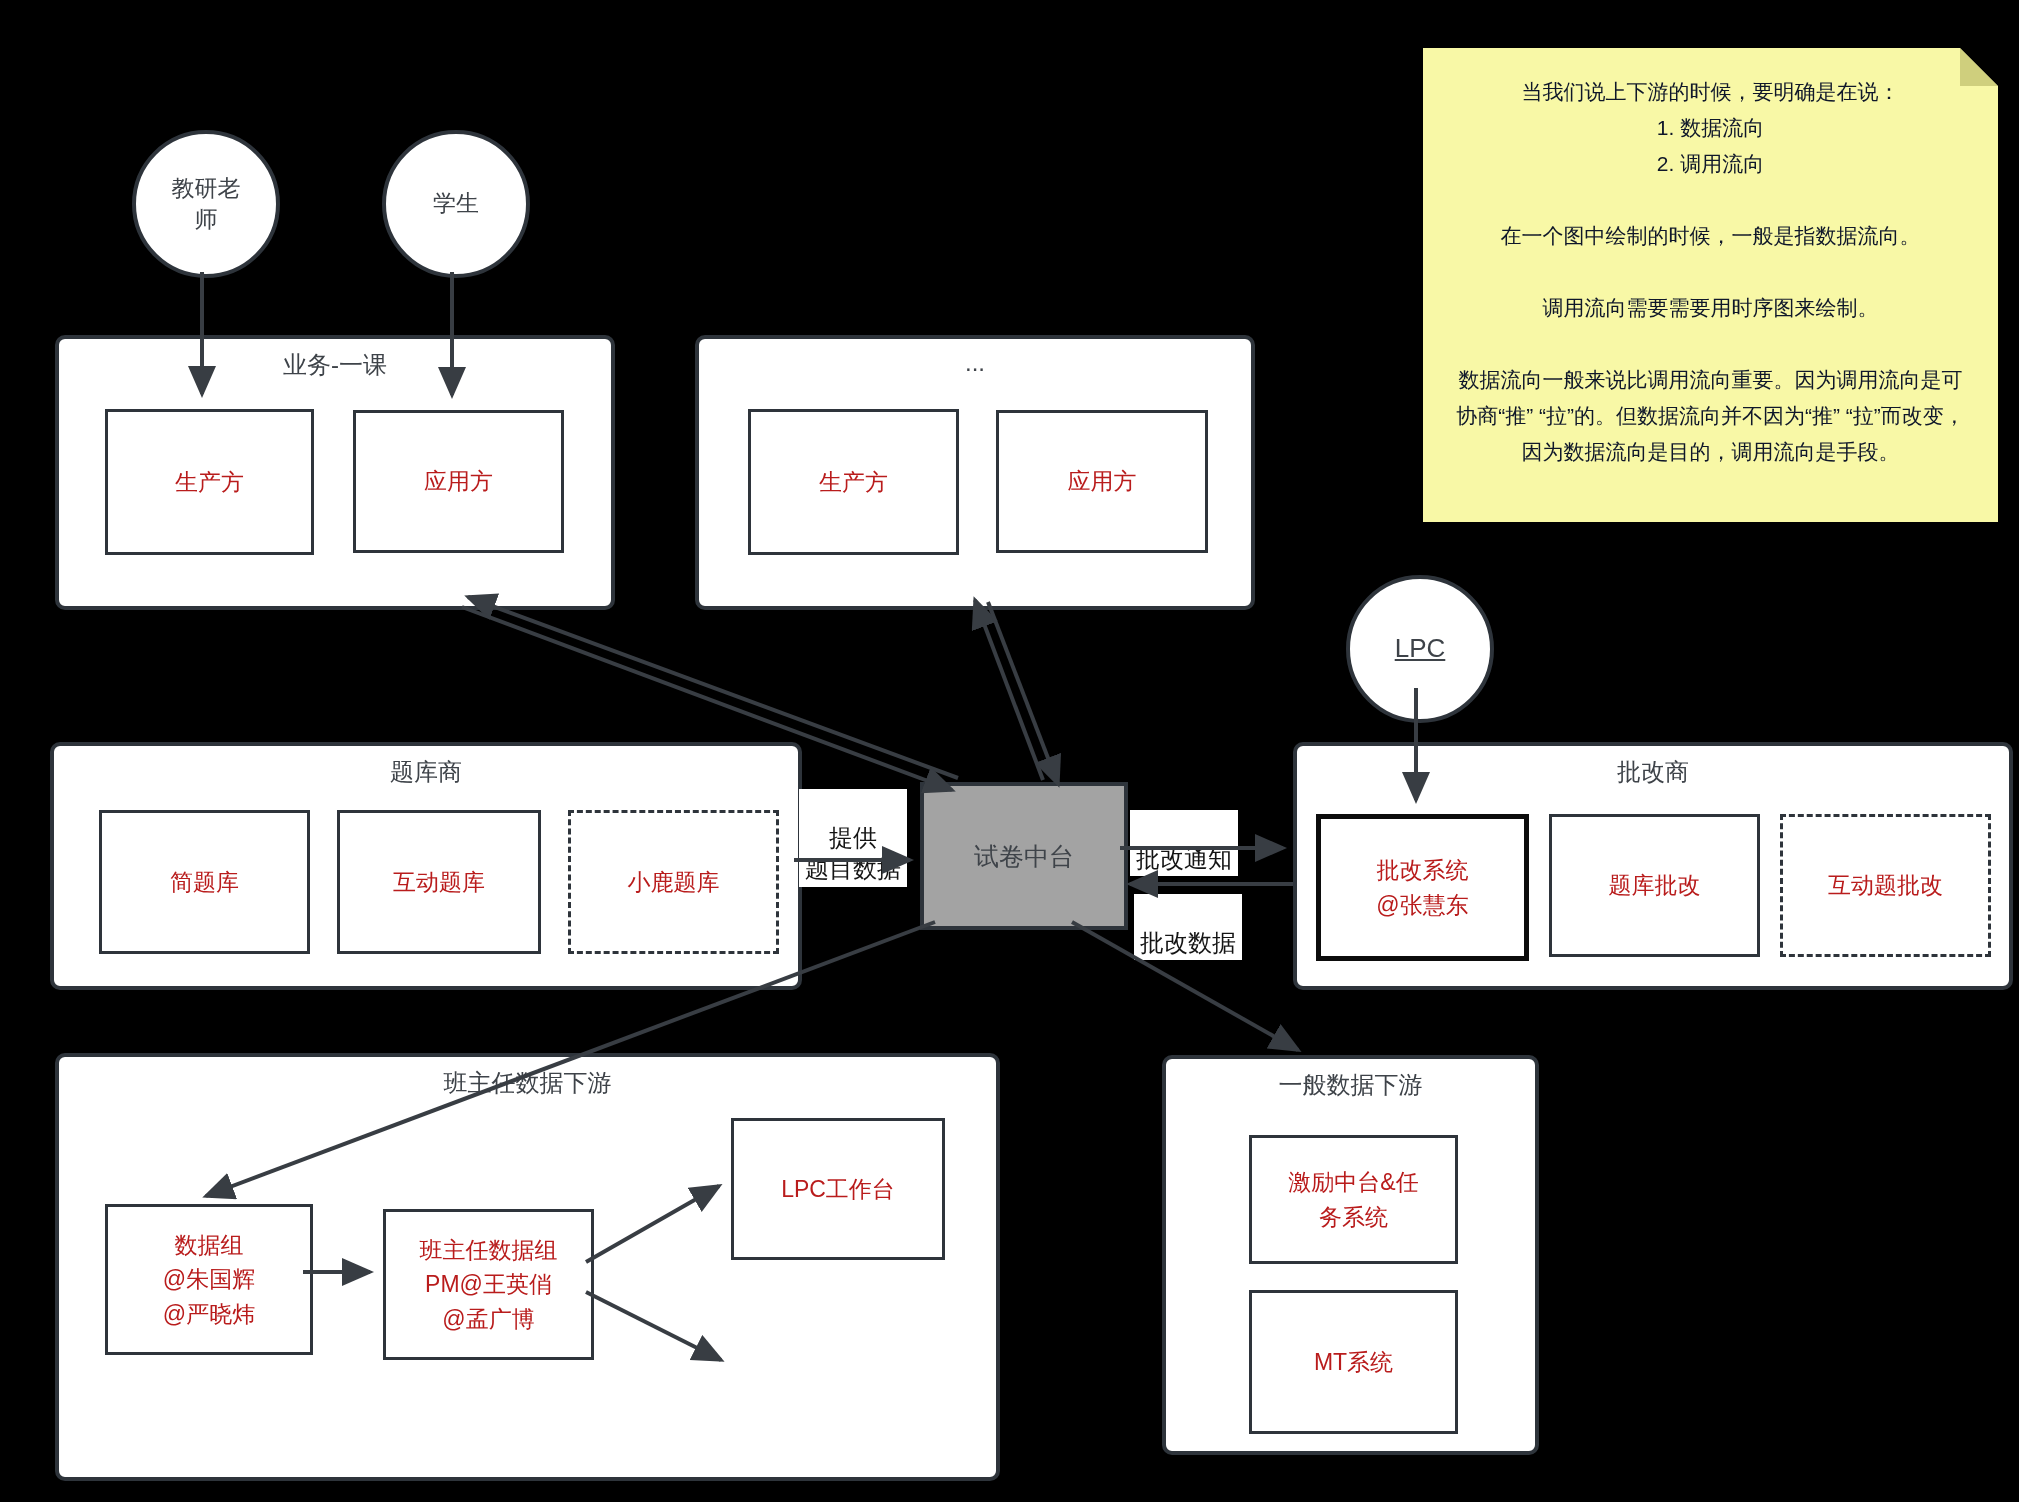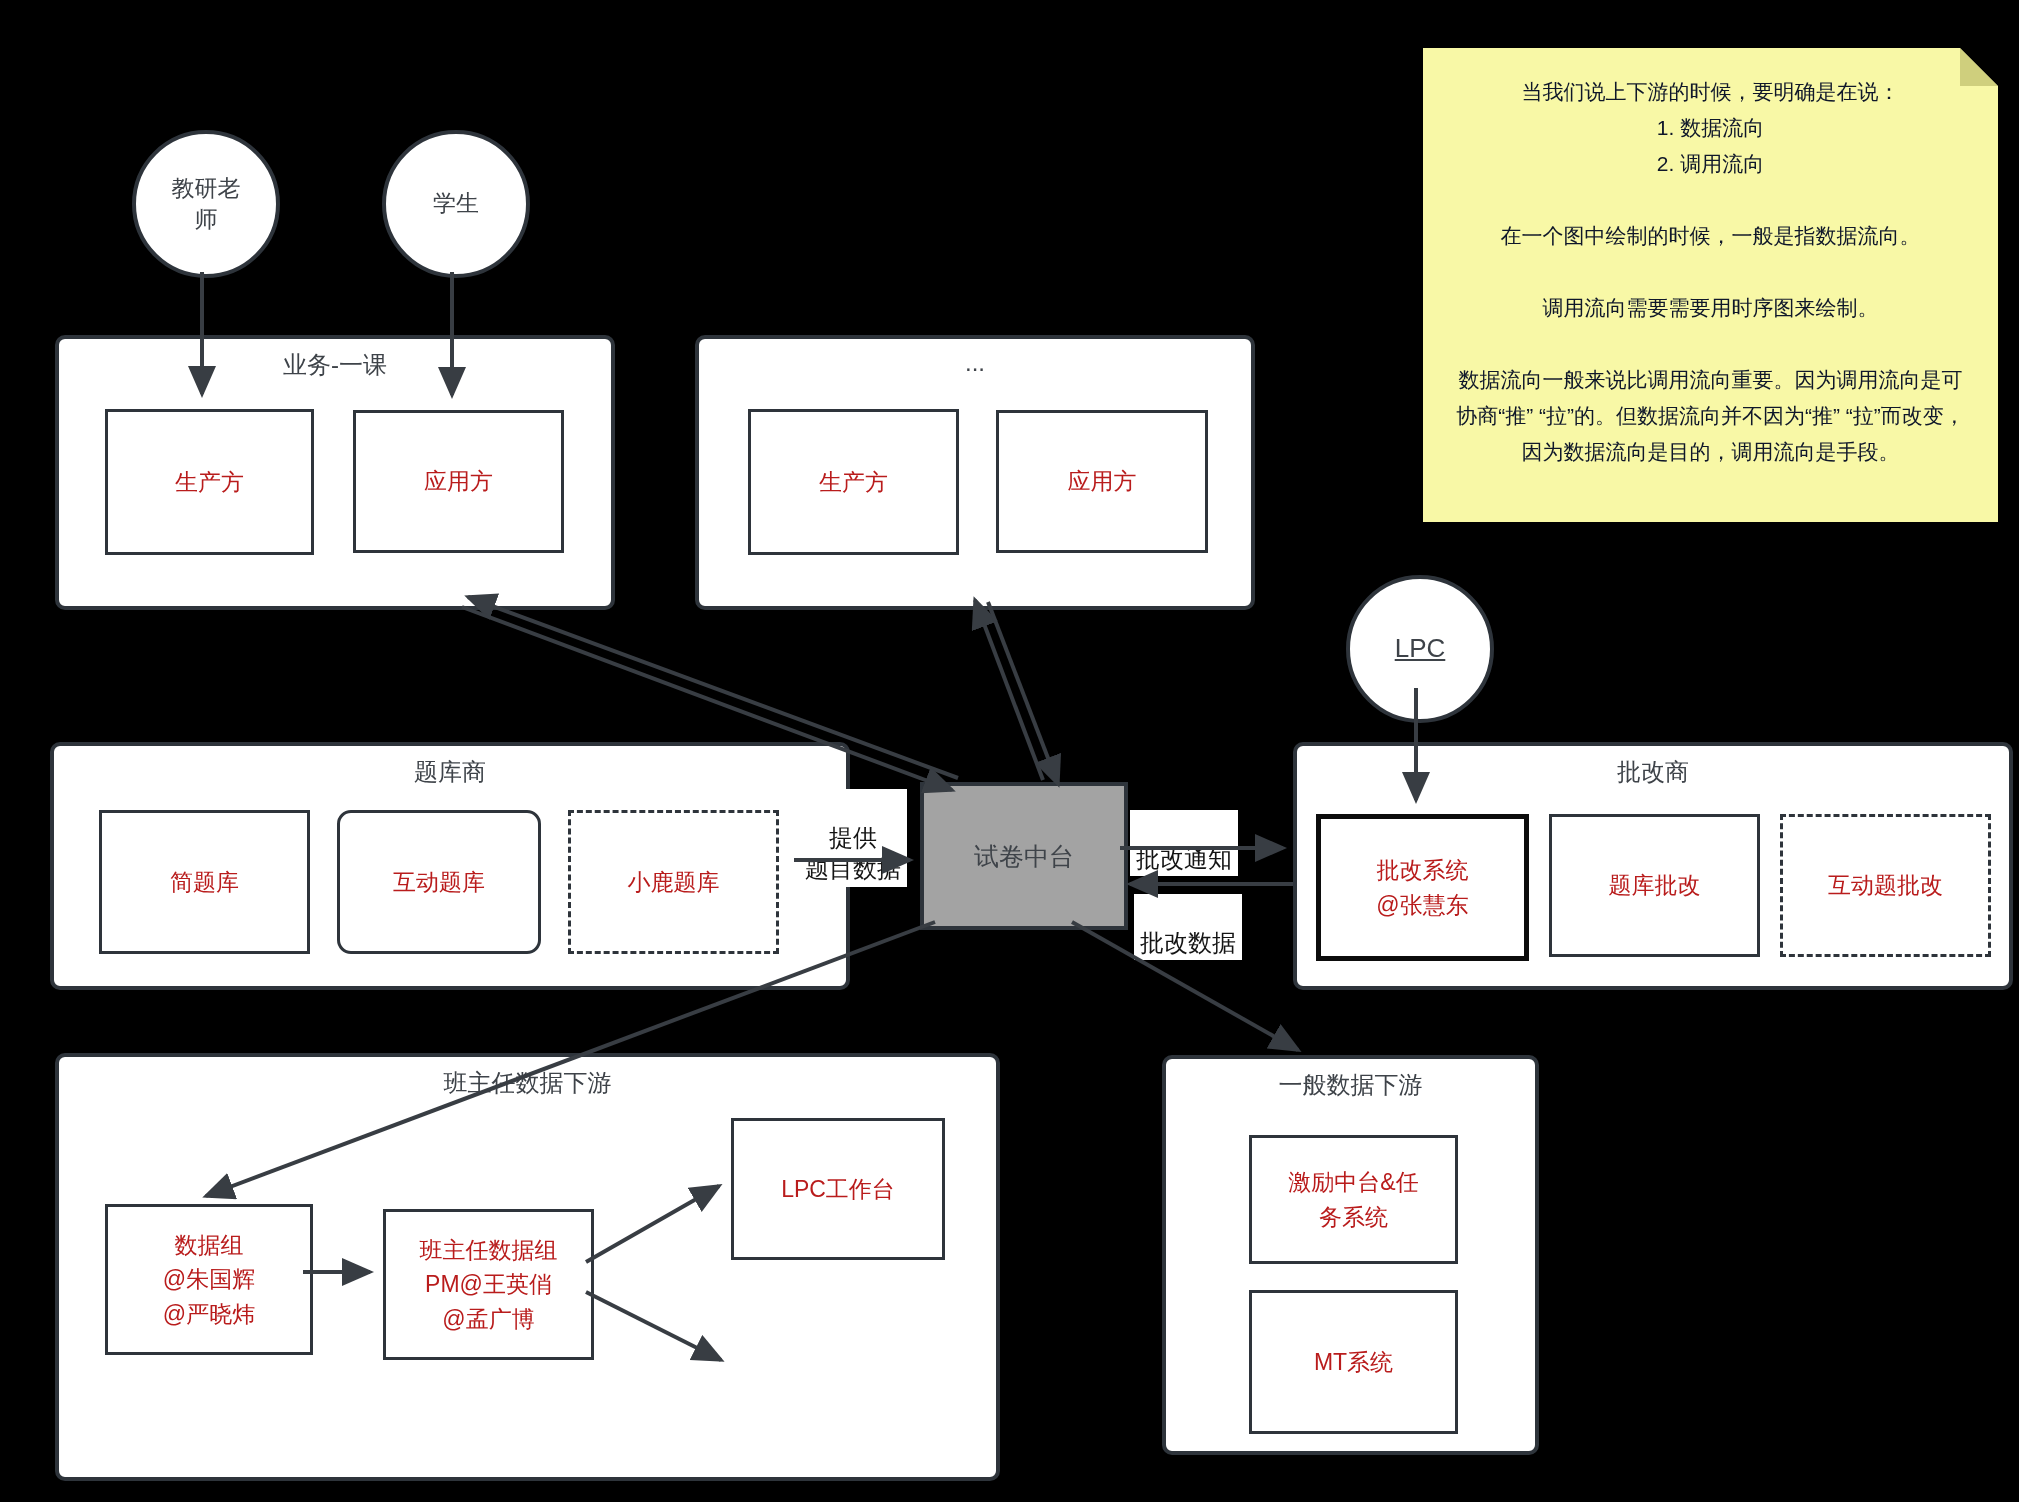--- a/index.html
+++ b/index.html
@@ -60,26 +60,26 @@
   <div class="group" style="left:695px;top:335px;width:552px;height:267px;">
     <div class="group-title">...</div>
     <div class="node" style="left:49px;top:70px;width:205px;height:140px;">
       <span>生产方</span>
     </div>
     <div class="node" style="left:297px;top:71px;width:206px;height:137px;">
       <span>应用方</span>
     </div>
   </div>
 
-  <div class="group" style="left:50px;top:742px;width:744px;height:240px;padding-left:48px;">
+  <div class="group" style="left:50px;top:742px;width:744px;height:240px;">
     <div class="group-title">题库商</div>
     <div class="node" style="left:45px;top:64px;width:205px;height:138px;">
       <span>简题库</span>
     </div>
-    <div class="node" style="left:283px;top:64px;width:198px;height:138px;border-radius:14px;">
+    <div class="node" style="left:283px;top:64px;width:198px;height:138px;">
       <span>互动题库</span>
     </div>
     <div class="node dashed" style="left:514px;top:64px;width:205px;height:138px;">
       <span>小鹿题库</span>
     </div>
   </div>
 
   <div class="group" style="left:1293px;top:742px;width:712px;height:240px;">
     <div class="group-title">批改商</div>
     <div class="node bold" style="left:19px;top:68px;width:203px;height:137px;">

